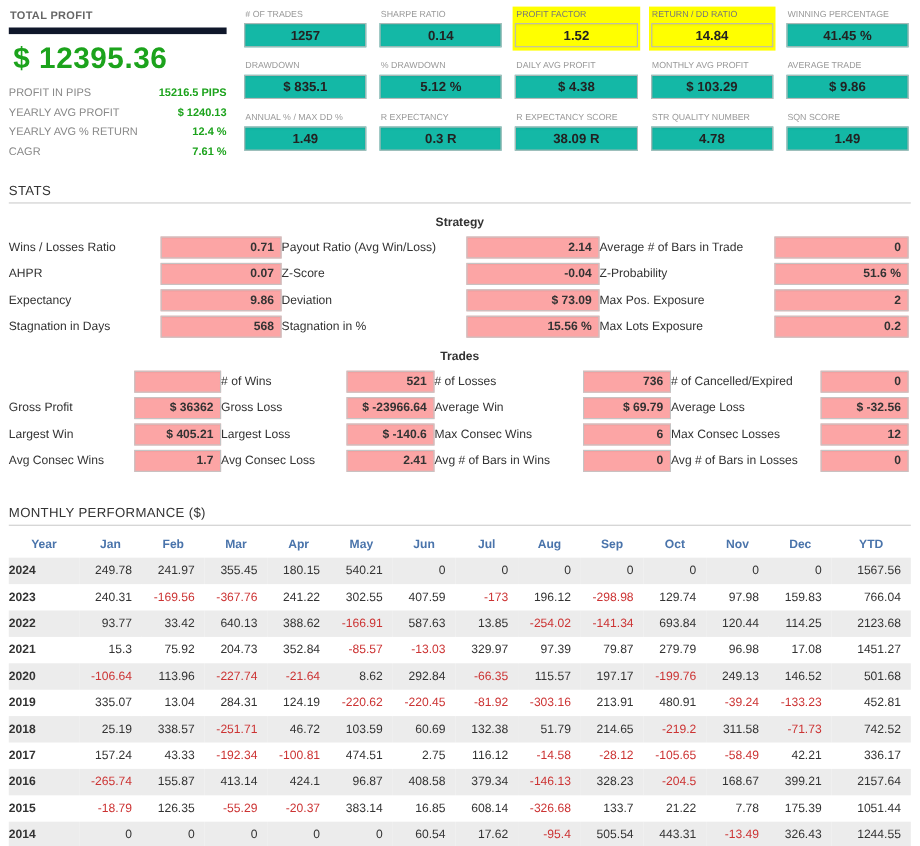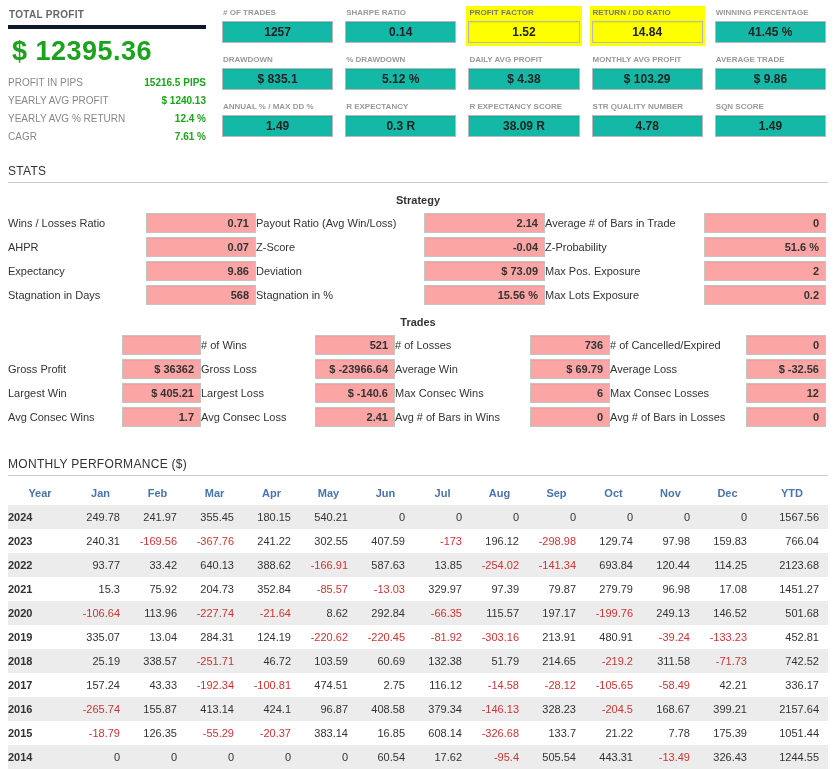--- a/index.html
+++ b/index.html
@@ -5,30 +5,30 @@
   :root{
     --green:#1ca31c; --red:#cc3333; --blue:#4a74ab; --yellow:#ffff00;
   }
   html,body{margin:0;padding:0;background:#fff;}
   body{width:836px;height:769px;font-family:"Liberation Sans",sans-serif;color:#333;overflow:hidden;}
   .page{padding:6px 8px;}
 
   
   .top{display:flex;align-items:flex-start;}
   .summary{width:198px;margin-right:14px;flex:none;}
-  .summary-title{font-size:10px;font-weight:bold;color:#666;letter-spacing:.3px;padding:3px 0 5px 1px;border-bottom:4px solid #0f172a;}
+  .summary-title{font-size:10px;font-weight:bold;color:#666;letter-spacing:.3px;padding:3px 0 5px 1px;border-bottom:6px solid #0f172a;}
   .summary-total{font-size:27px;font-weight:bold;color:var(--green);padding:7px 0 10px 4px;letter-spacing:.5px;}
   .summary-row{display:flex;justify-content:space-between;font-size:10px;margin-bottom:7px;}
   .summary-row .lbl{color:#888;}
   .summary-row .val{color:var(--green);font-weight:bold;}
 
   .metrics{flex:1;display:grid;grid-template-columns:repeat(5,1fr);column-gap:8px;row-gap:7px;}
   .metric{padding:2px 2px 3px 2px;}
   .metric.hl{background:var(--yellow);}
-  .m-label{font-size:8px;color:#999;margin:0 0 4px 1px;white-space:nowrap;overflow:hidden;font-weight:bold;}
+  .m-label{font-size:8px;color:#999;margin:0 0 4px 1px;white-space:nowrap;overflow:hidden;}
   .metric.hl .m-label{color:#777;}
   .m-box{border:1px solid #b9b9b9;background:#14b8a6;height:20px;line-height:20px;text-align:center;
          font-size:12px;font-weight:bold;color:#222;box-shadow:inset 0 1px 2px rgba(0,0,0,.07);}
   .metric.hl .m-box{background:var(--yellow);}
 
   
   .section-header{font-size:12px;font-weight:normal;color:#333;margin-top:15px;padding-bottom:4px;border-bottom:1px solid #ccc;letter-spacing:.3px;}
   .subtable-title{text-align:center;font-weight:bold;font-size:11px;color:#333;margin:11px 0 7px 0;}
 
   

